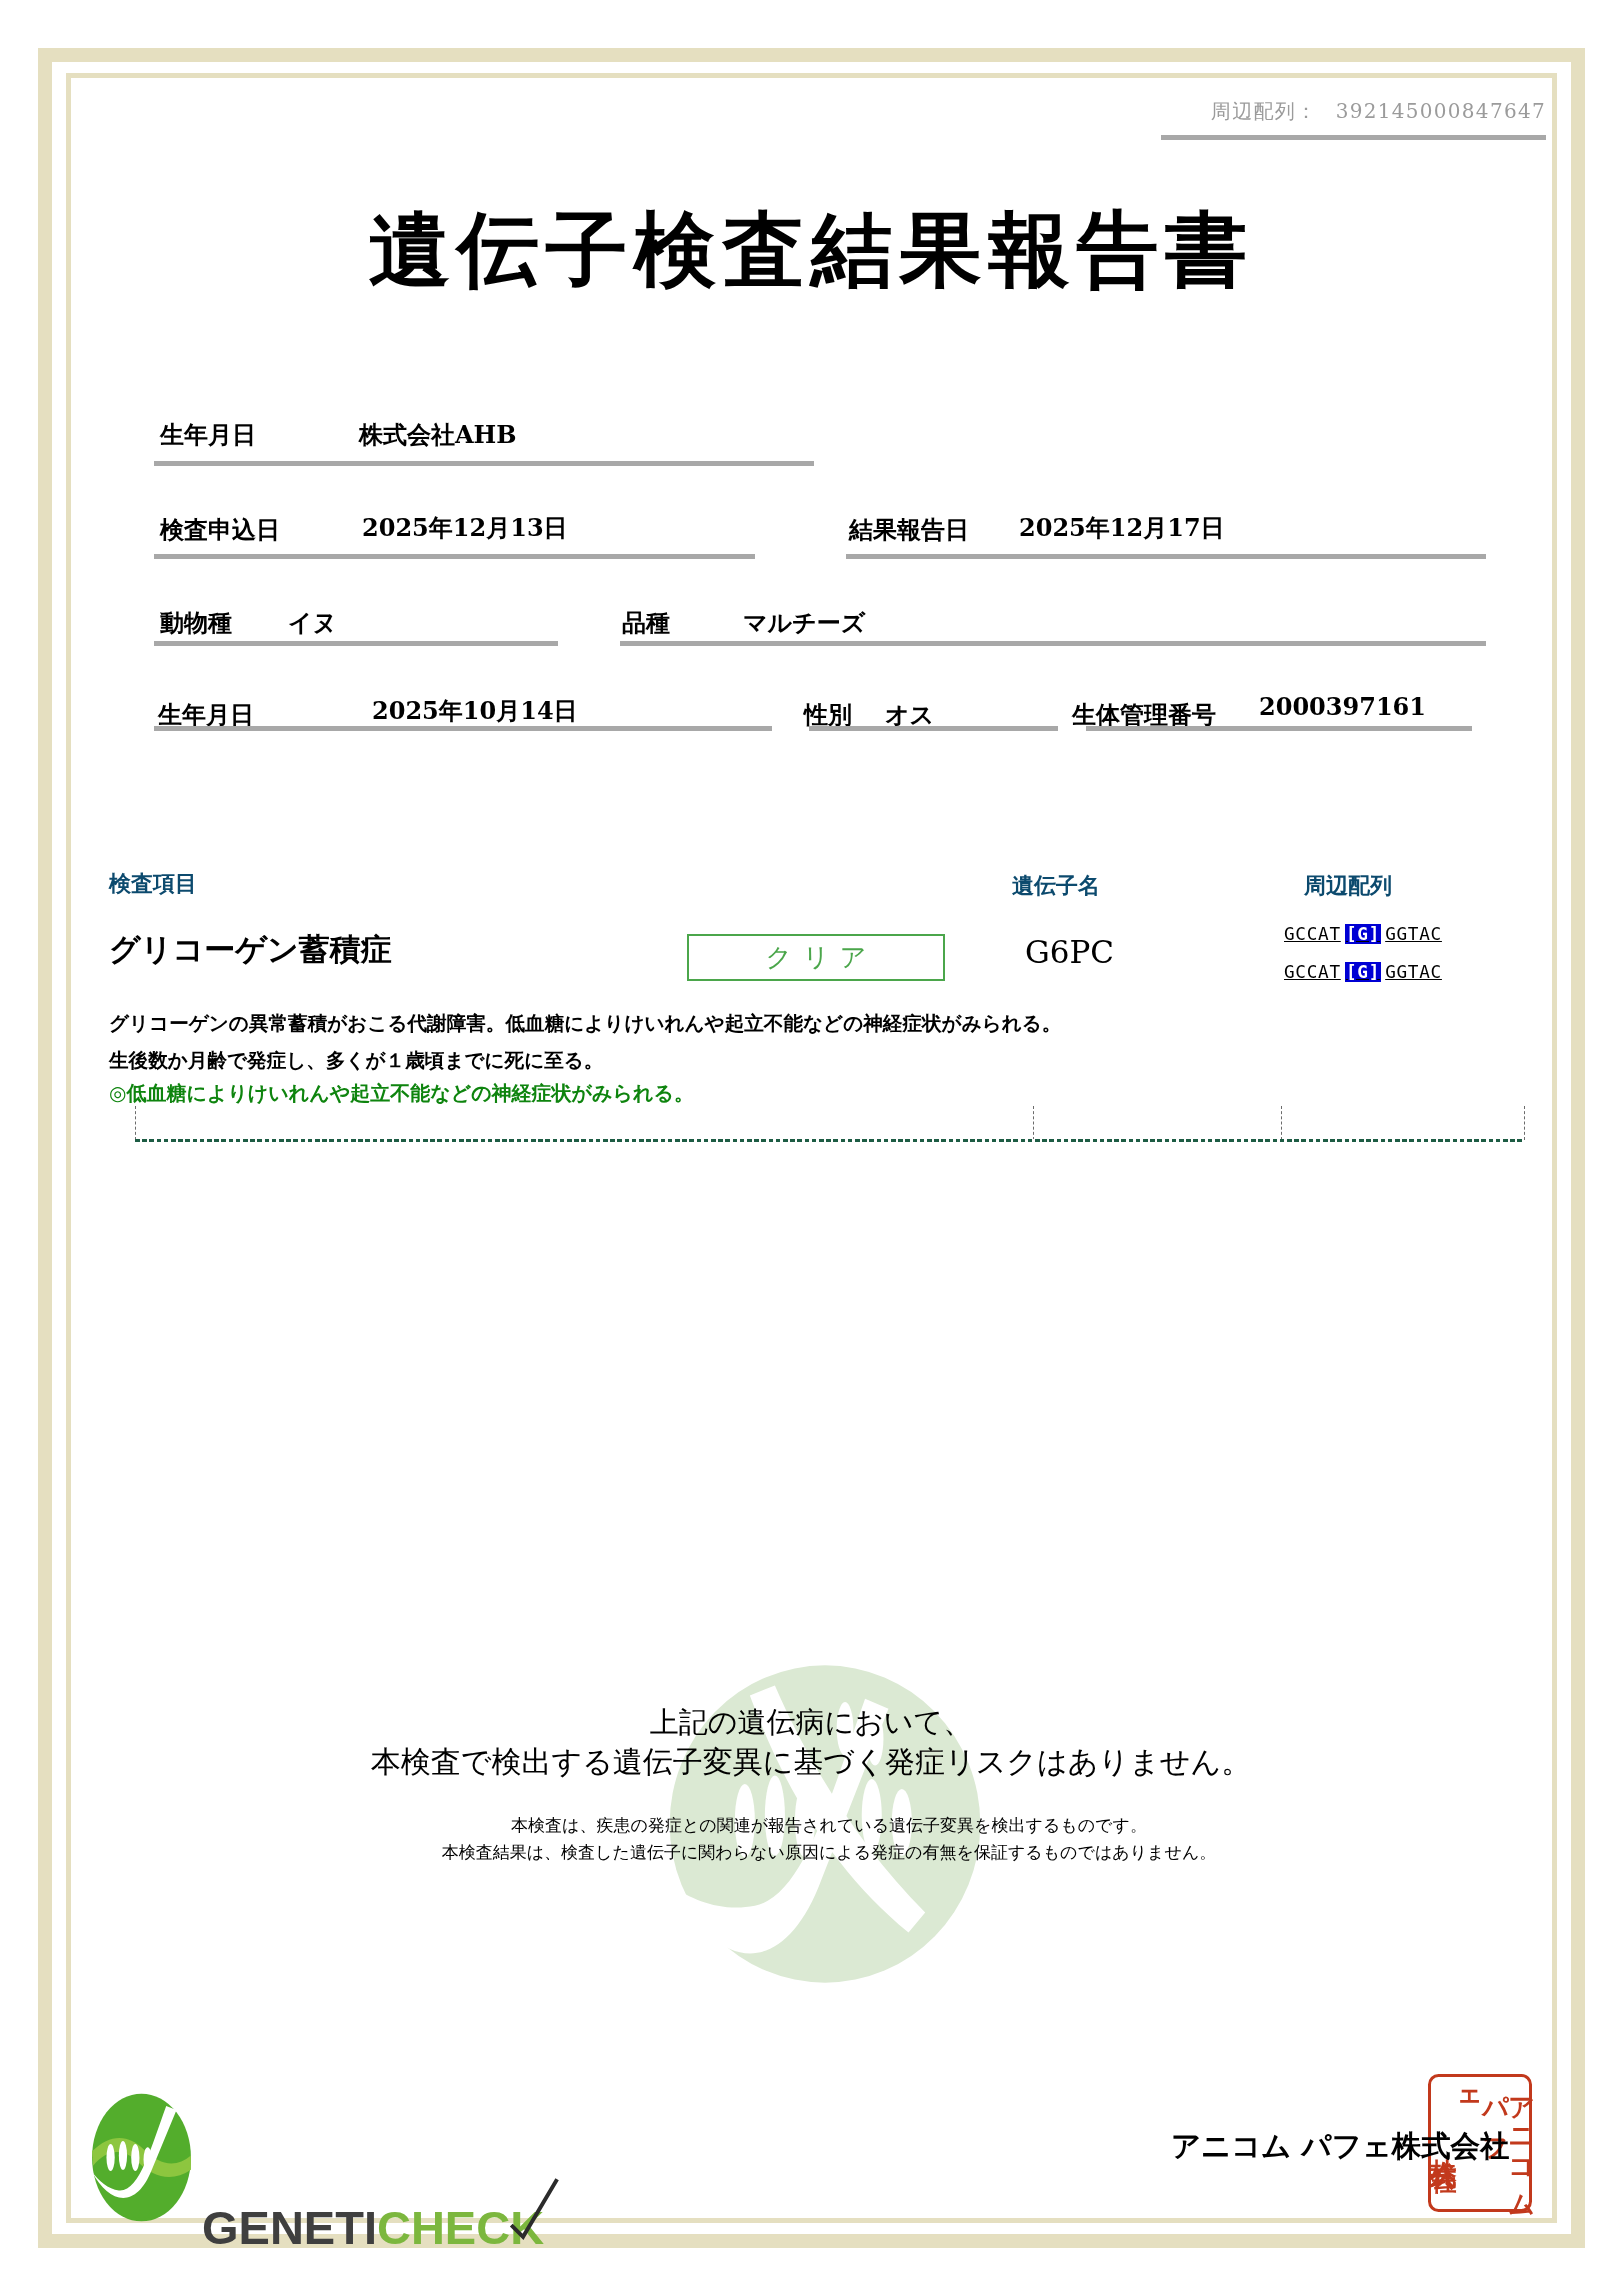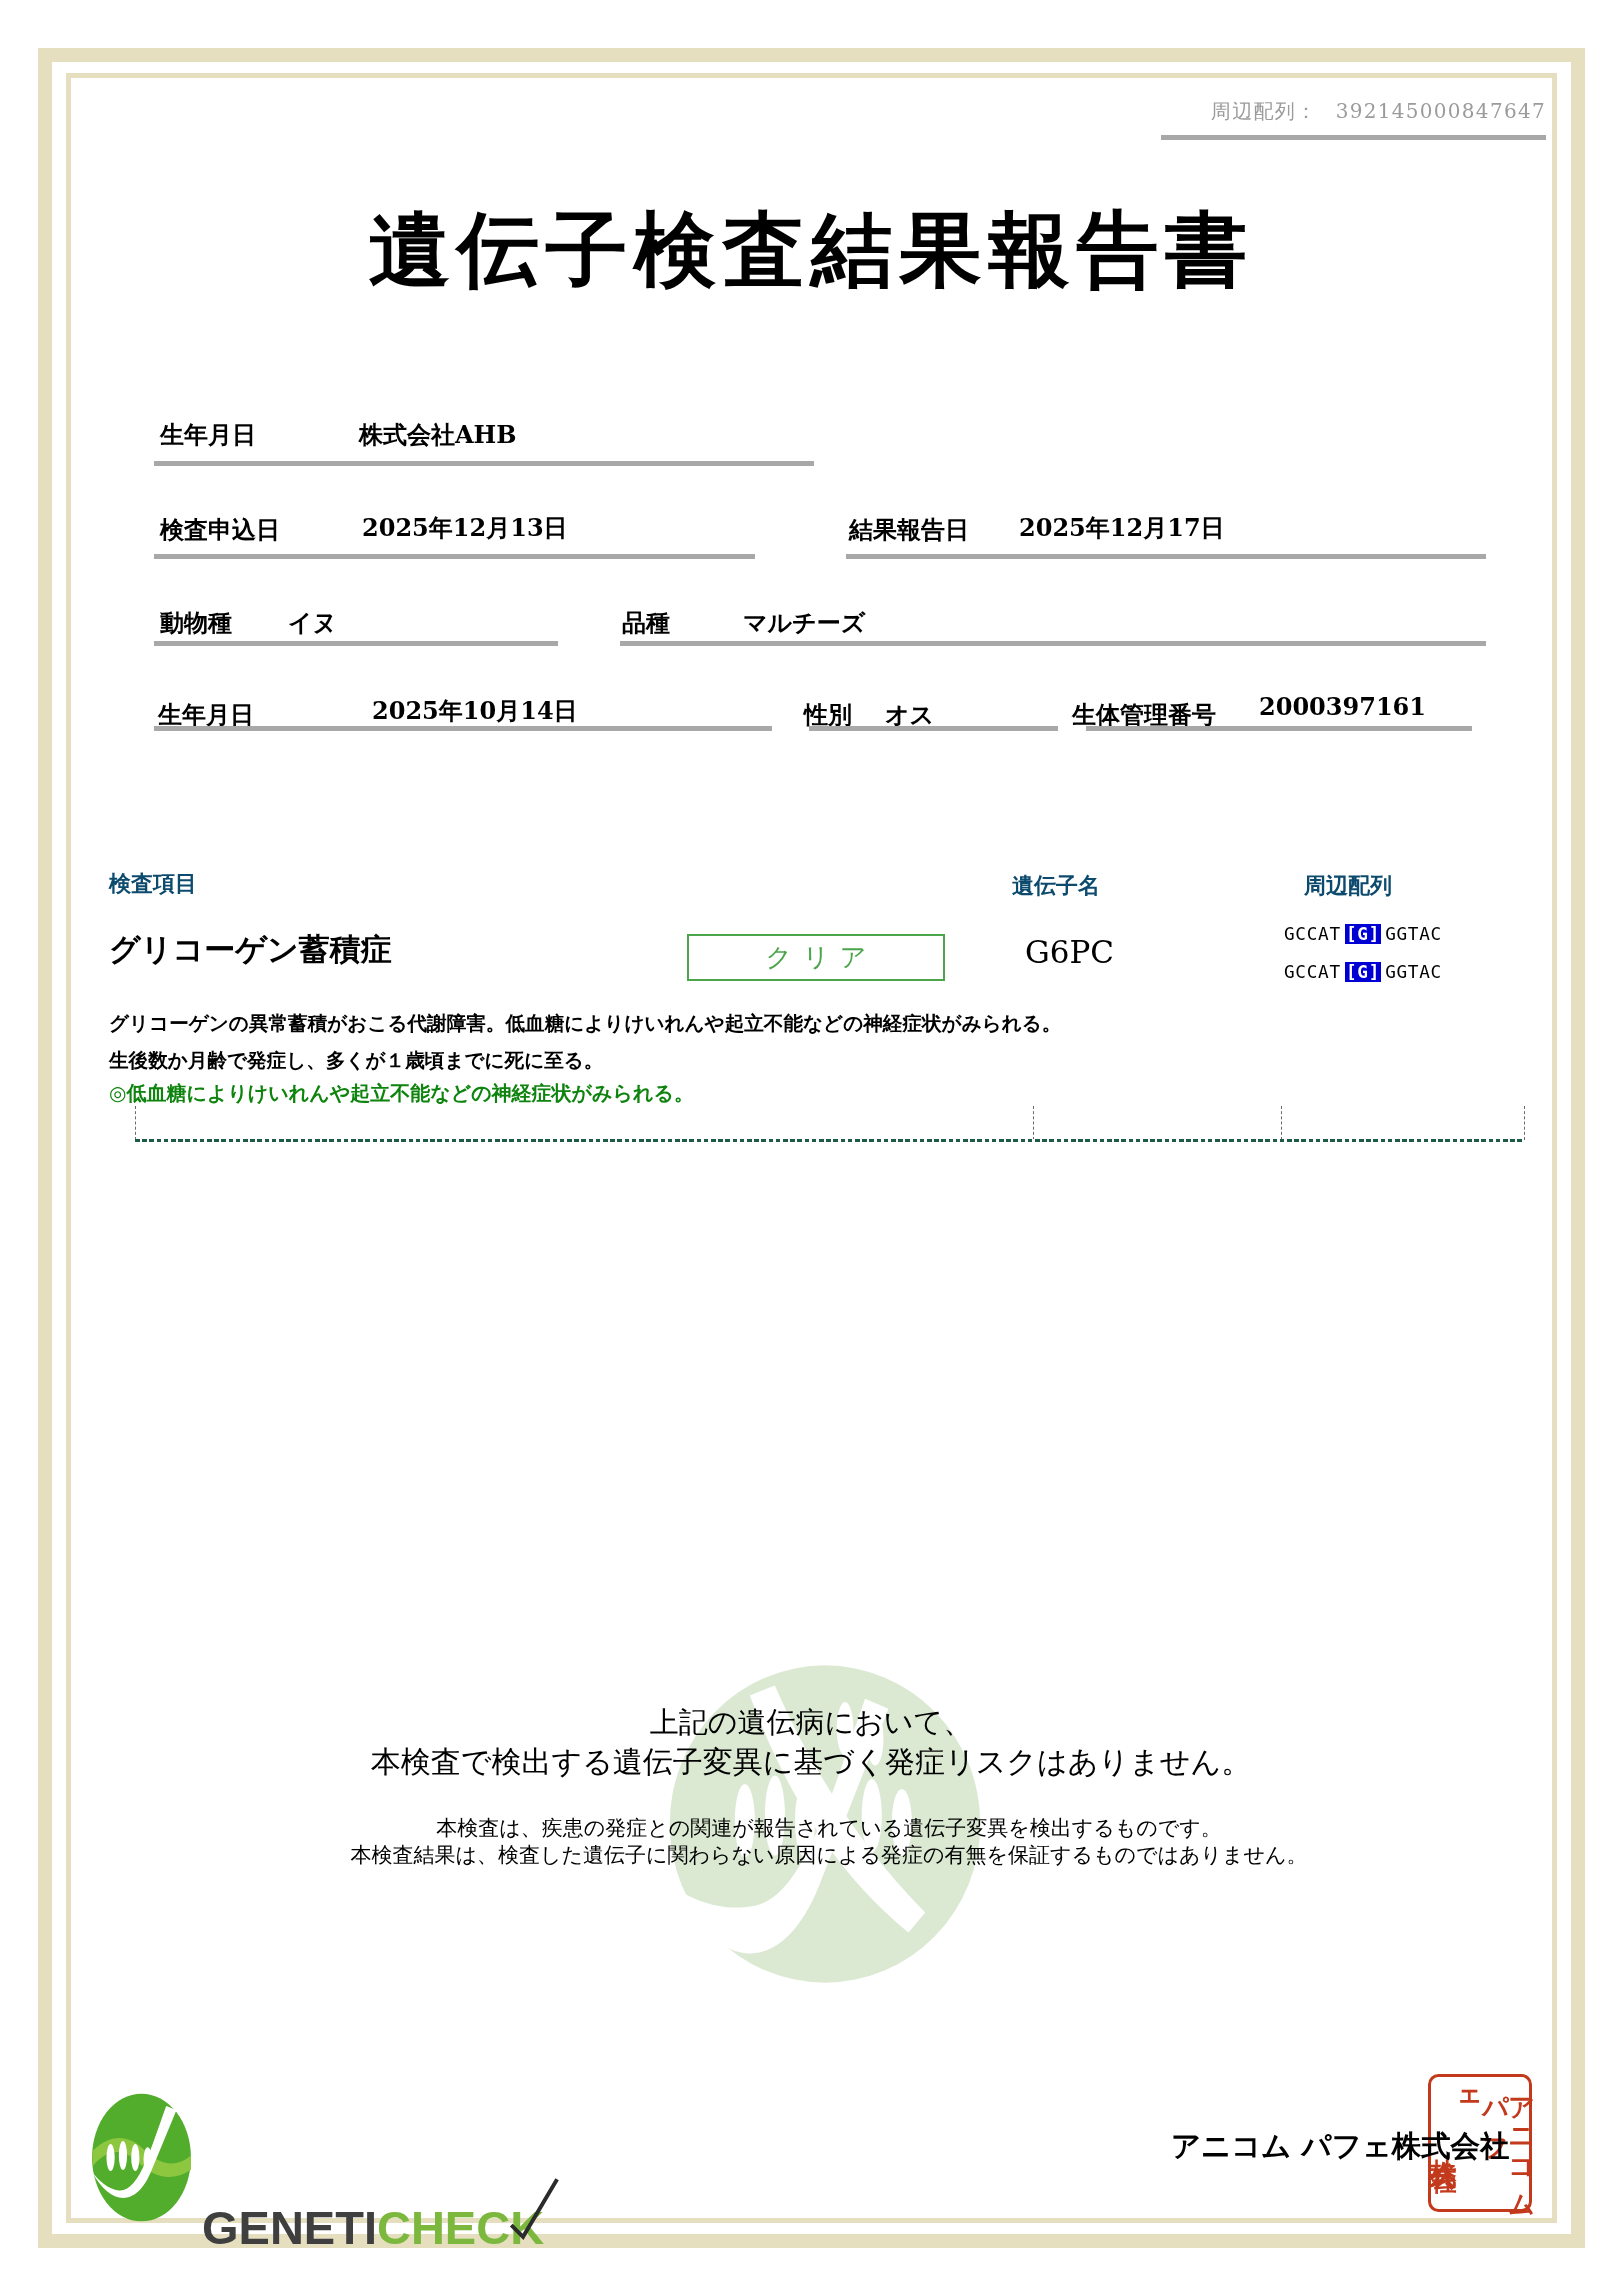--- a/index.html
+++ b/index.html
@@ -26,34 +26,34 @@
 
   .flabel,.fvalue{font-size:24px;font-weight:700;white-space:nowrap;}
   .underline{background:#a8a8a8;height:5.2px;}
 
   .green-h{color:#0c4a6e;font-size:22px;font-weight:700;white-space:nowrap;}
   .disease{font-size:31px;font-weight:700;white-space:nowrap;}
   .status-box{left:687px;top:934px;width:254px;height:43px;border:2.6px solid #4ba64b;
               display:flex;align-items:center;justify-content:center;}
   .status-box span{color:#4ba64b;font-size:26px;letter-spacing:10.5px;text-indent:10.5px;}
   .gene{font-size:31px;white-space:nowrap;}
-  .seq{font-size:17.7px;letter-spacing:0.7px;white-space:nowrap;}
+  .seq{font-size:17.7px;letter-spacing:0.7px;white-space:nowrap;text-decoration:underline;}
   .seq .var{background:#0000d4;color:#ffffff;margin:0 3.9px;padding:0 1.3px;font-weight:700;}
 
   .desc{font-size:19.6px;font-weight:700;white-space:nowrap;}
   .risk{color:#0e840e;font-size:20px;font-weight:700;white-space:nowrap;}
 
   .vdash{width:0;height:34px;border-left:1.3px dashed #6b6b6b;top:1106px;}
   .hdots{left:135px;top:1139px;width:1389px;height:3.3px;
          background:repeating-linear-gradient(to right,#1d5c44 0 4.6px,#ffffff 4.6px 7.2px);}
 
   .center-line{left:0;right:0;text-align:center;white-space:nowrap;}
   .sum1{font-size:29px;}
   .sum2{font-size:30px;}
-  .note{font-size:21px;padding-left:36px;}
+  .note{font-size:17px;padding-left:36px;}
 
   .wm{left:658px;top:1662px;width:334px;height:334px;z-index:0;}
   .fg{z-index:2;}
 
   
   .brand{left:202px;top:2152px;font-size:47px;font-weight:700;letter-spacing:0px;
          font-family:"Liberation Sans","DejaVu Sans",sans-serif;white-space:nowrap;margin-top:48px;}
   .brand .dark{color:#3f3f3f;}
   .brand .grn{color:#7cb73e;}
   .brand-k{position:relative;display:inline-block;color:#7cb73e;}

